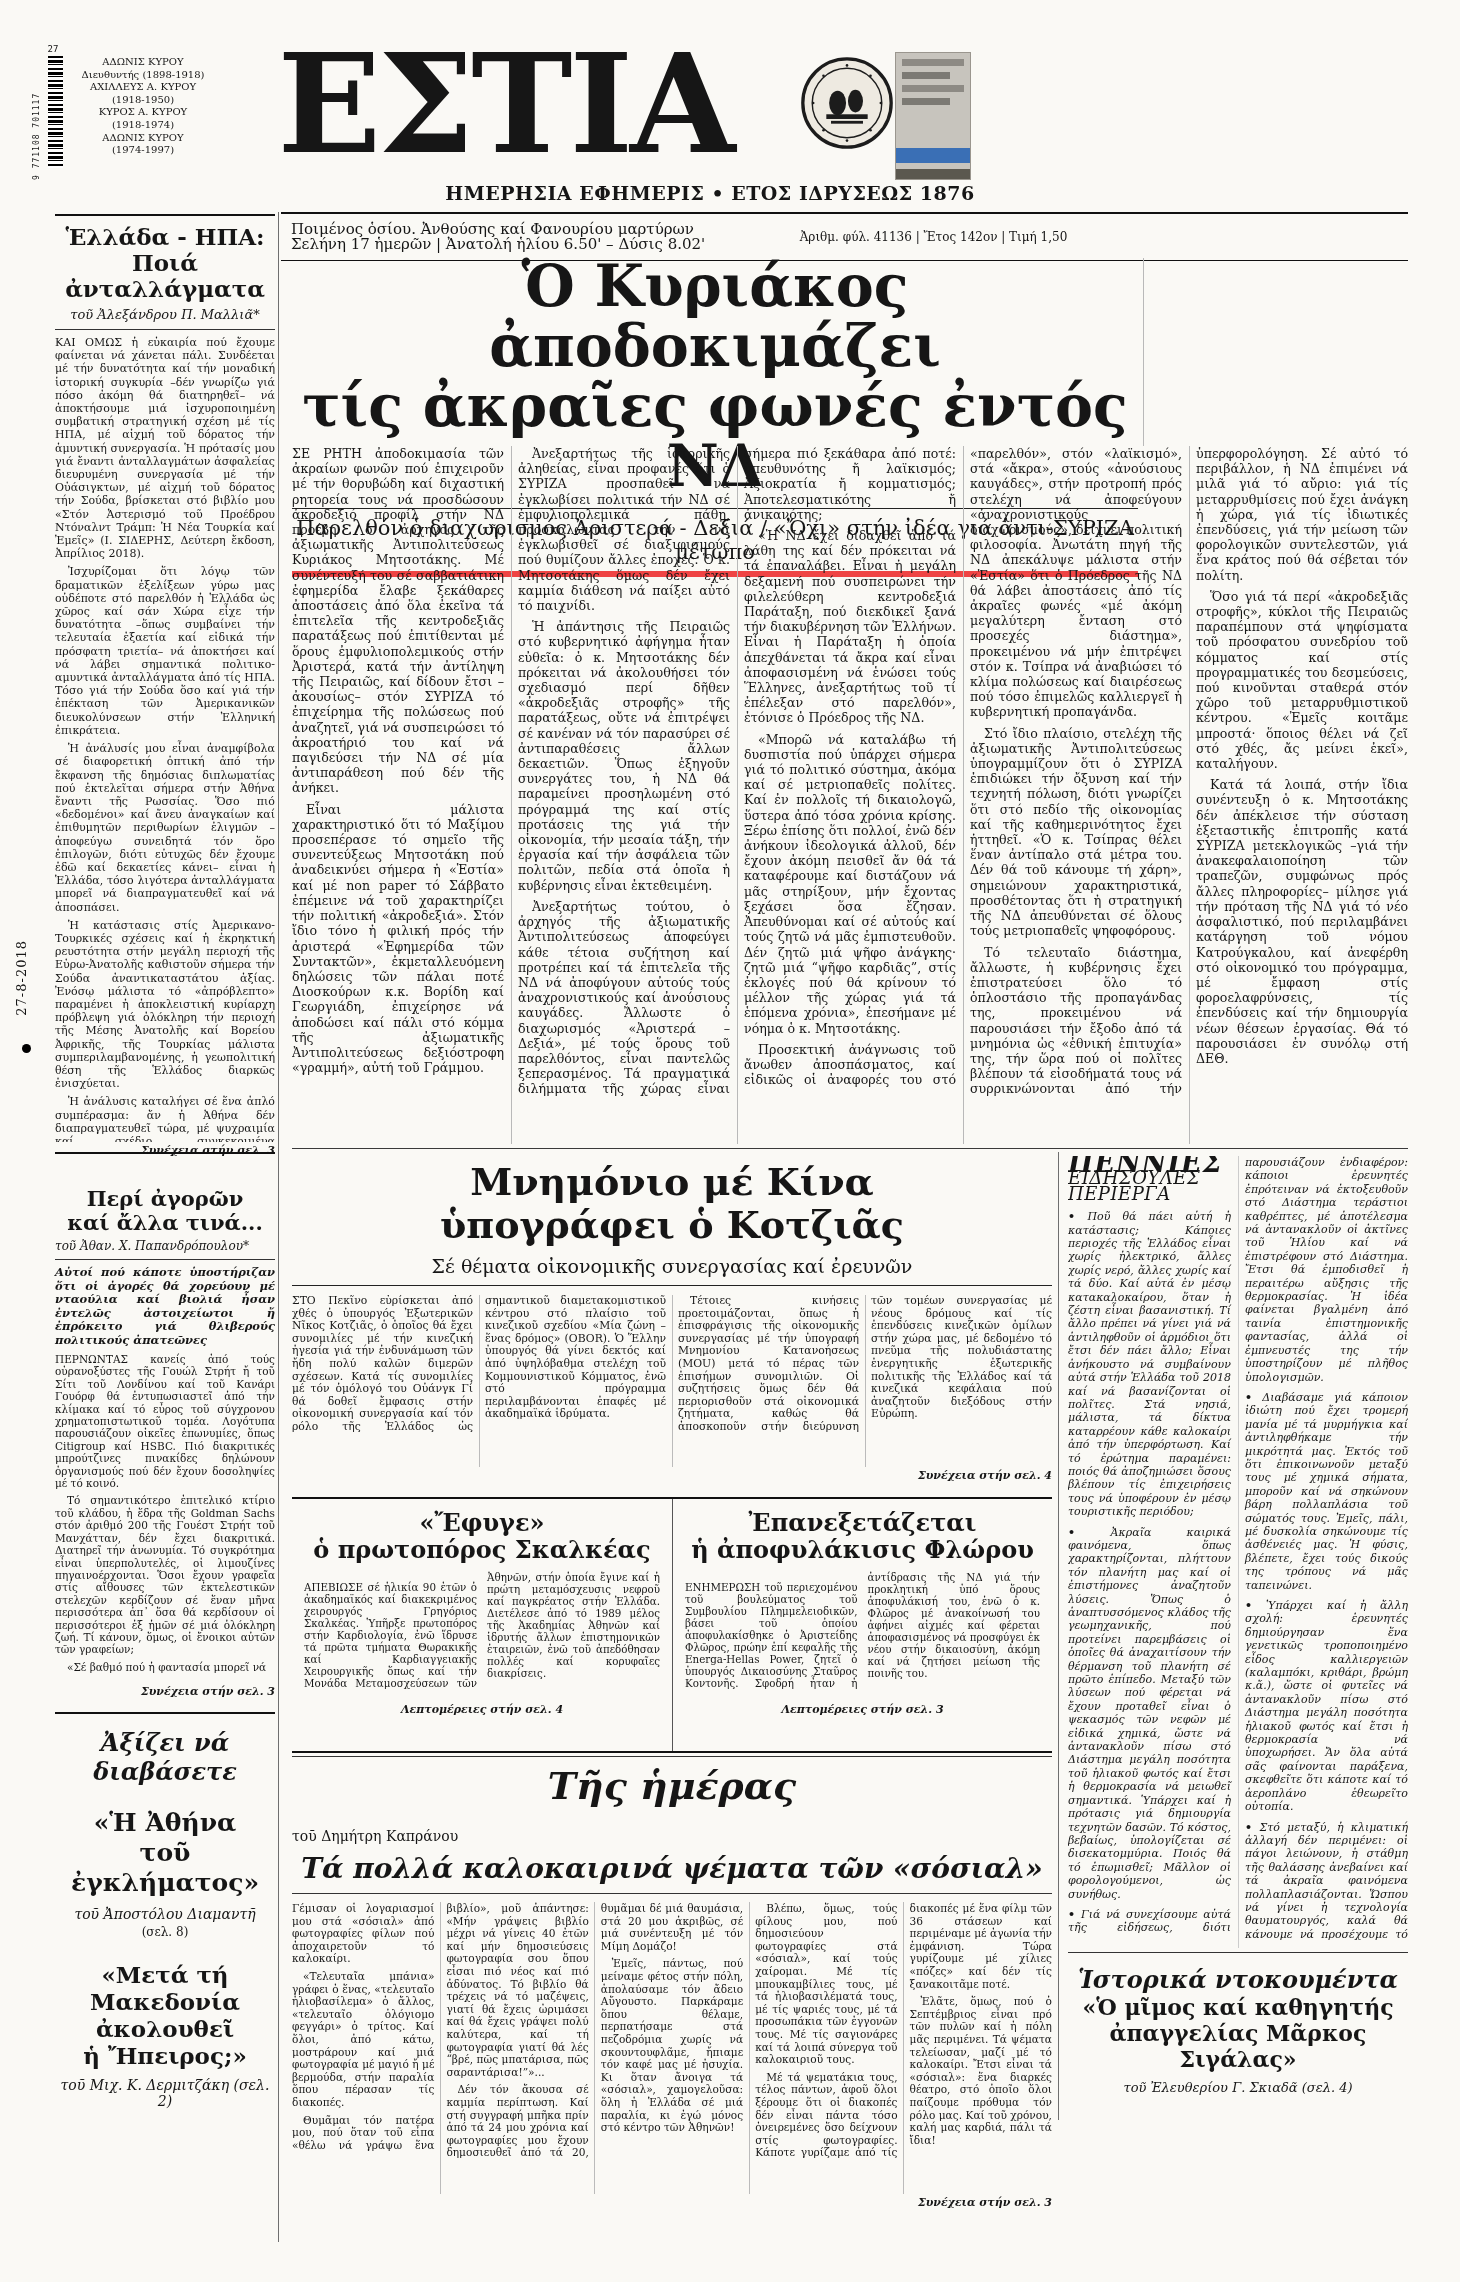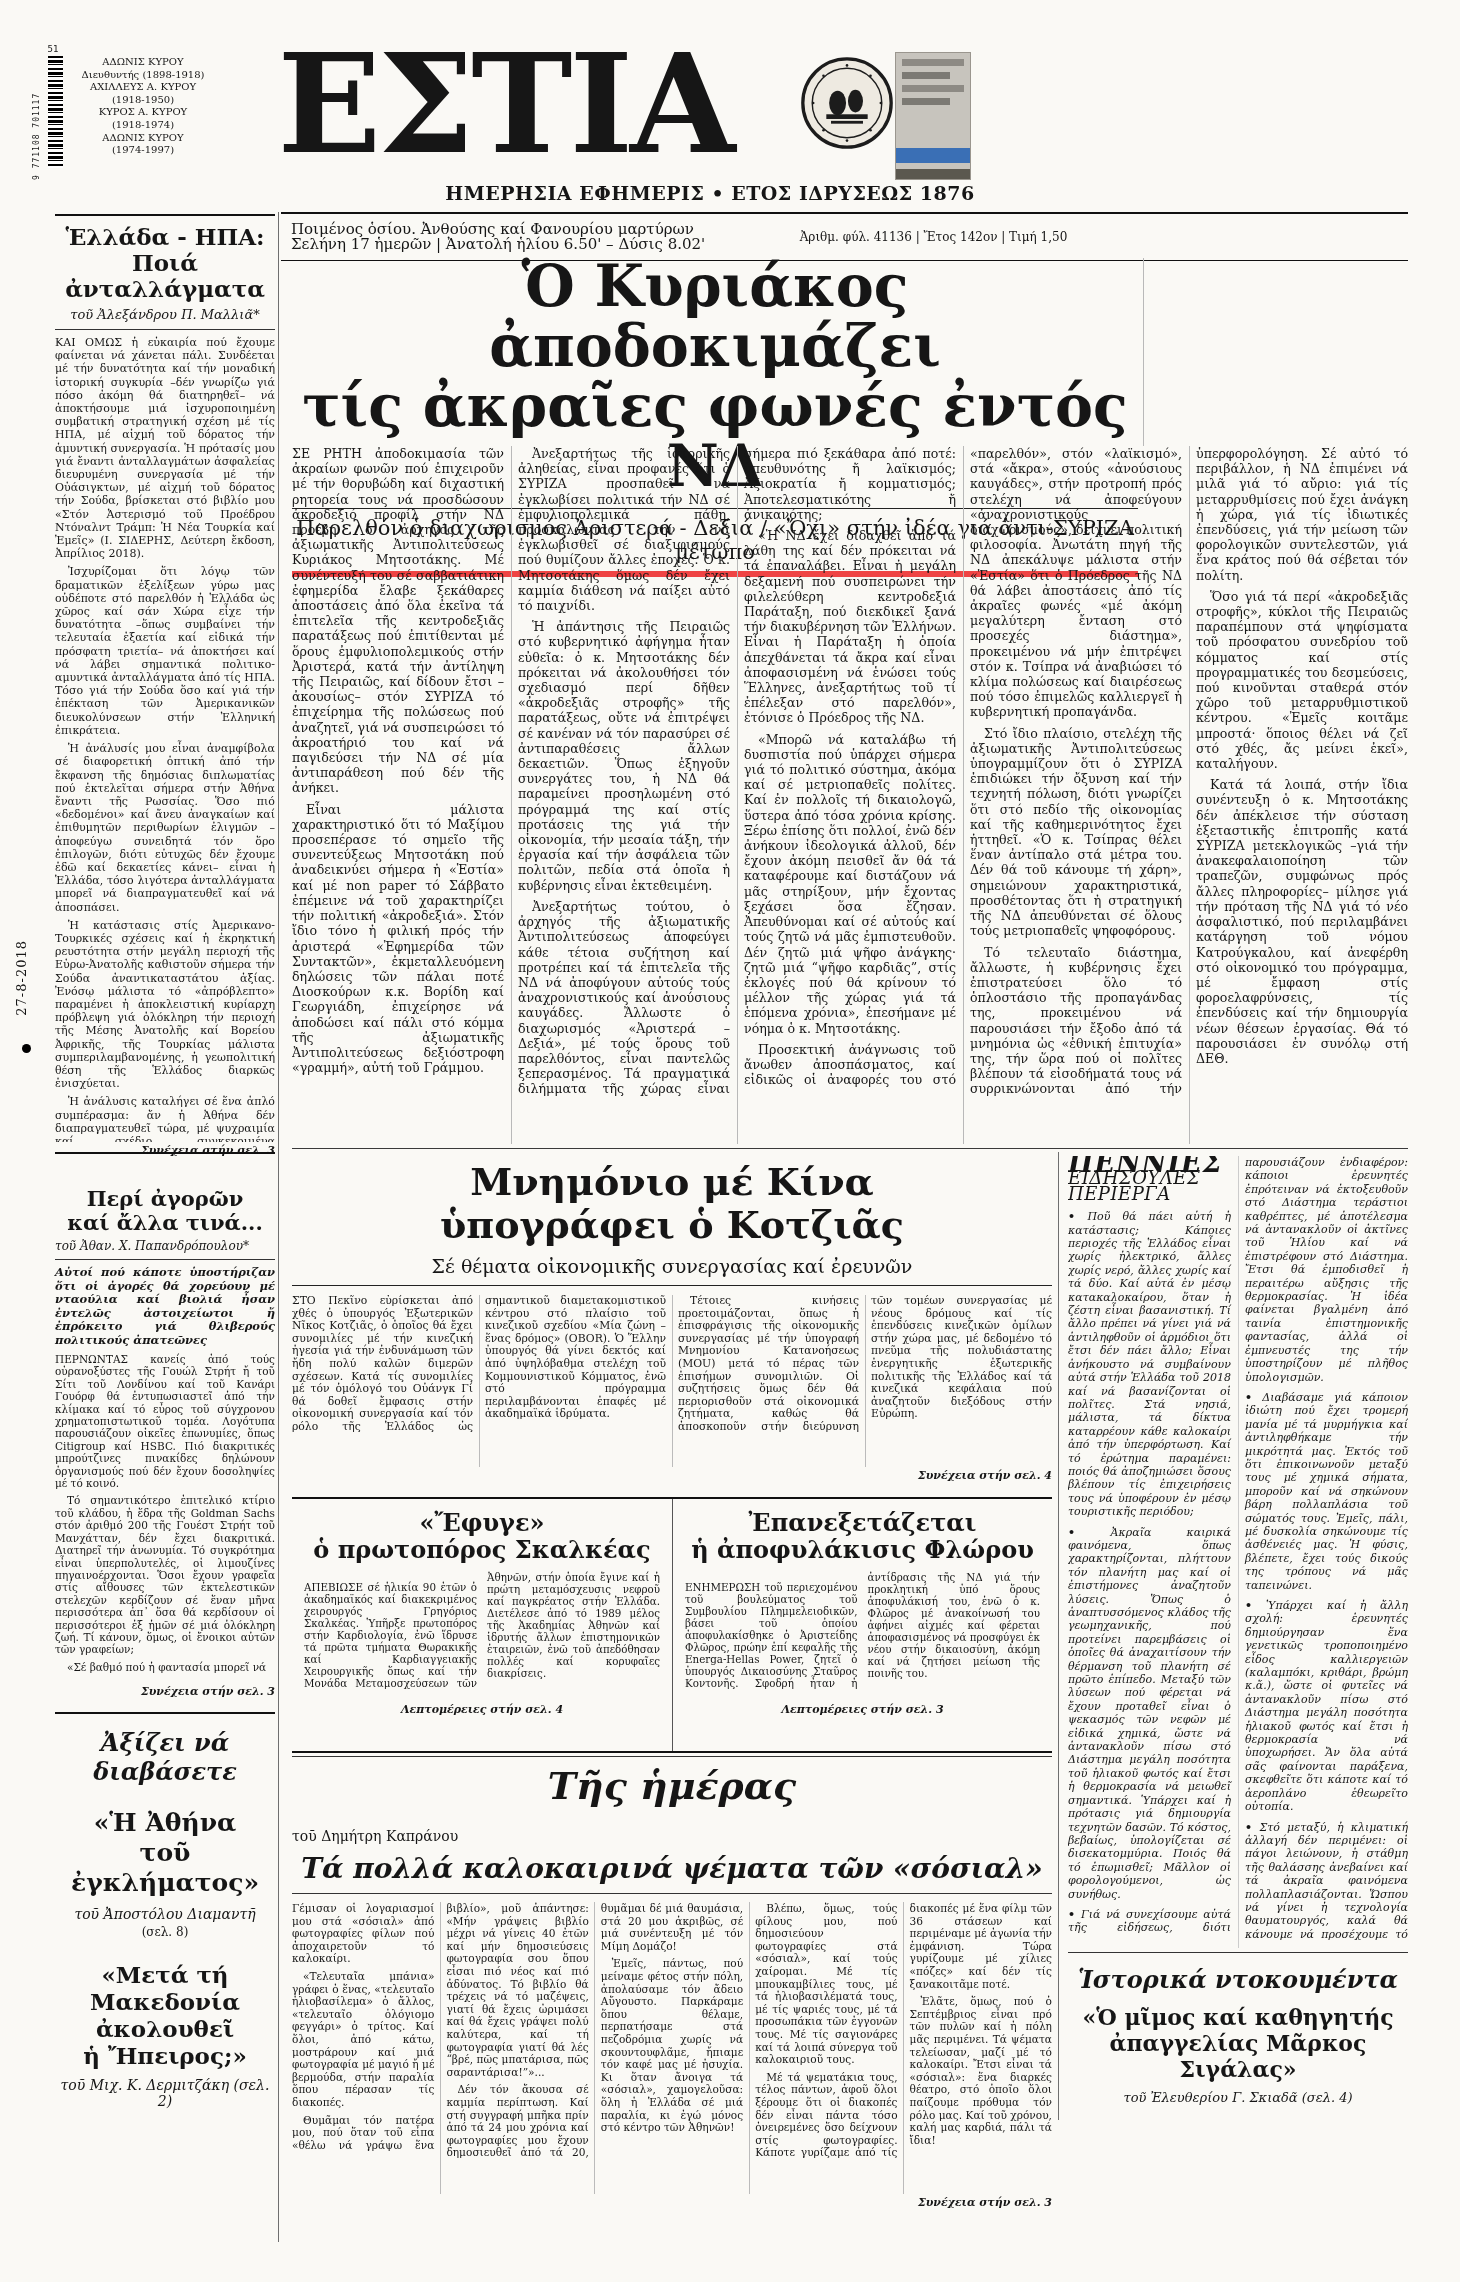--- a/index.html
+++ b/index.html
@@ -97,21 +97,21 @@
     font-size:11px;line-height:13.4px;font-style:italic;text-align:justify;}
   .pennies-title{break-inside:avoid;margin-bottom:10px;font-style:italic;}
   .pt1{font-size:27px;font-weight:bold;letter-spacing:1px;}
   .pt2{font-size:18px;margin-top:2px;letter-spacing:.5px;}
   .pennies p{margin:0 0 7px 0;}
   .pennies p::before{content:"• ";font-weight:bold;font-style:normal;}
 
   
   .hist{left:1068px;top:1952px;width:340px;border-top:1px solid #333;padding-top:12px;}
   .hist-kicker{font-size:24px;font-weight:bold;font-style:italic;text-align:center;}
-  .hist-title{font-size:22px;line-height:26px;font-weight:bold;text-align:center;margin-top:10px;white-space:pre-line;}
+  .hist-title{font-size:22px;line-height:26px;font-weight:bold;text-align:center;white-space:pre-line;}
   .hist-byline{font-style:italic;font-size:13px;text-align:center;margin-top:8px;}
 
   
   .markets{left:55px;top:1152px;width:220px;border-top:2px solid #111;padding-top:8px;}
   .markets-title{font-size:21px;line-height:24px;font-weight:bold;text-align:center;white-space:pre-line;margin-top:25px;}
   .markets-byline{font-style:italic;font-size:12px;margin-top:4px;}
   .markets-sep{border-top:1px solid #333;margin:6px 0;}
   .markets-intro{font-weight:bold;font-style:italic;font-size:11.5px;line-height:13.5px;text-align:justify;}
   .markets-body{margin-top:6px;height:330px;overflow:hidden;font-size:10.5px;line-height:12.4px;text-align:justify;}
   .markets-body p{margin:0 0 5px 0;}
@@ -131,21 +131,21 @@
 </style>
 </head>
 <body>
 
 <div class="page">
 
   <div class="abs spine-date">27-8-2018</div>
   <div class="abs spine-dot"></div>
 
   <div class="abs barcode-wrap">
-    <div class="barcode-small">51</div>
+    <div class="barcode-small">27</div>
     <div class="barcode-num">9 771108 701117</div>
     <div class="barcode-bars"></div>
   </div>
 
   <div class="abs publishers prel">ΑΔΩΝΙΣ ΚΥΡΟΥ
 Διευθυντής (1898-1918)
 ΑΧΙΛΛΕΥΣ Α. ΚΥΡΟΥ
 (1918-1950)
 ΚΥΡΟΣ Α. ΚΥΡΟΥ
 (1918-1974)

